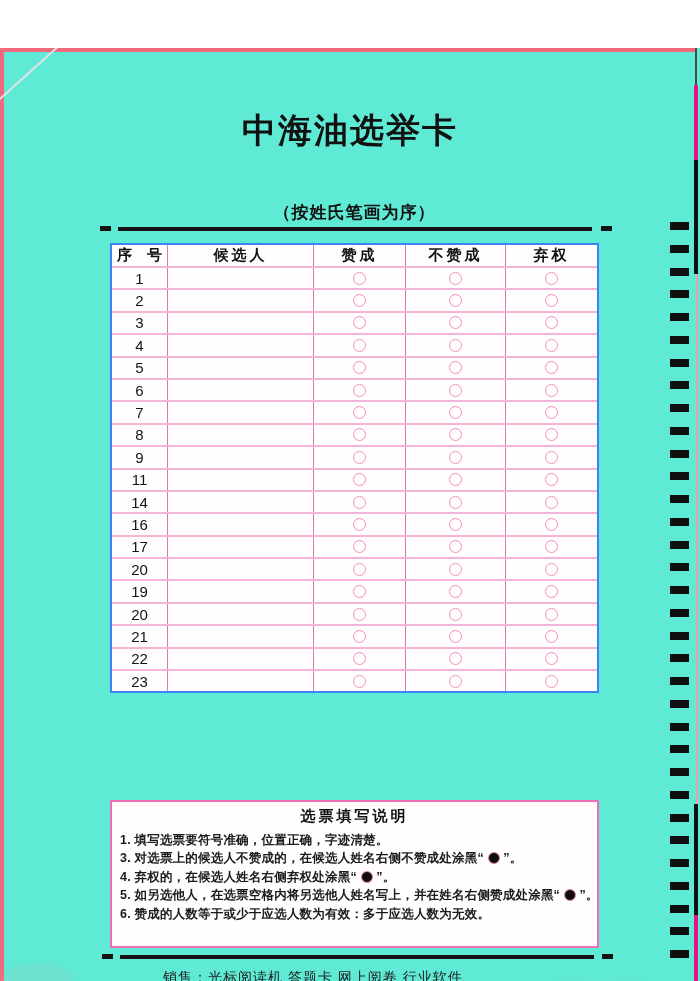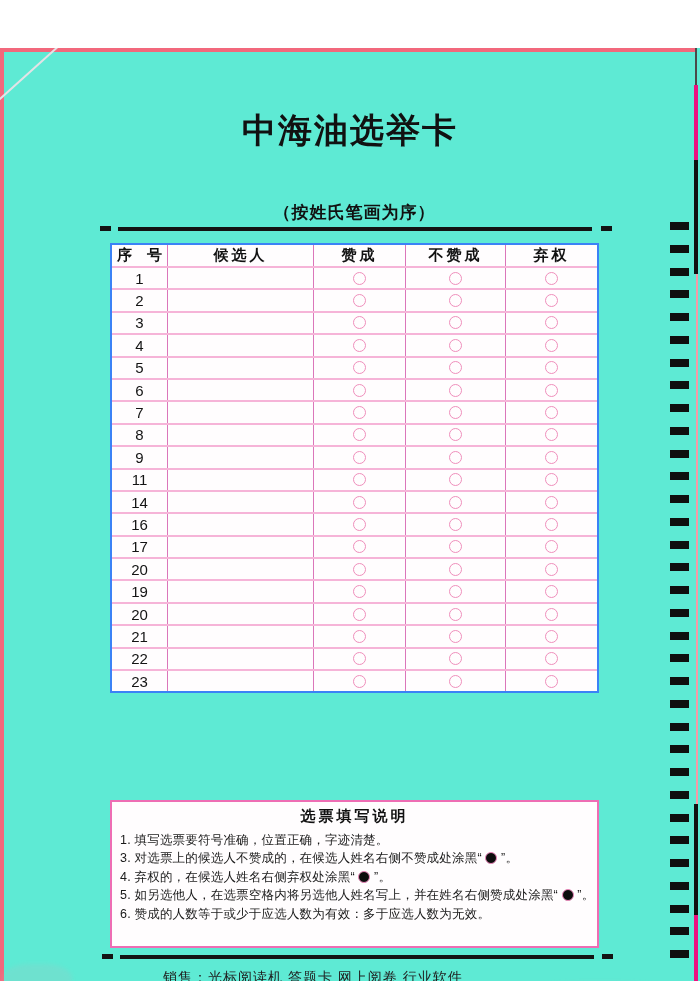--- a/index.html
+++ b/index.html
@@ -66,21 +66,21 @@
   
   .instructions{
     position:absolute;left:110px;top:752px;width:489px;height:148px;
     border:2px solid #ee6db4;background:#fffdfe;padding:5px 8px 12px 8px;
   }
   .instr-title{
     text-align:center;font-size:15px;font-weight:bold;letter-spacing:3px;color:#111;
     margin-bottom:5px;
   }
   .instr-item{
-    font-size:12.5px;font-weight:normal;color:#1a1a1a;line-height:18.4px;
+    font-size:12.5px;font-weight:bold;color:#1a1a1a;line-height:18.4px;
     white-space:nowrap;letter-spacing:0.2px;
   }
   .instr-item .dot{
     display:inline-block;width:12px;height:12px;border-radius:50%;
     background:#0d0d0d;border:1px solid #e985b8;vertical-align:-2px;
   }
   
   .footer{
     position:absolute;left:163px;top:921px;font-size:14px;font-weight:normal;
     letter-spacing:1px;color:#1f1f1f;white-space:nowrap;

